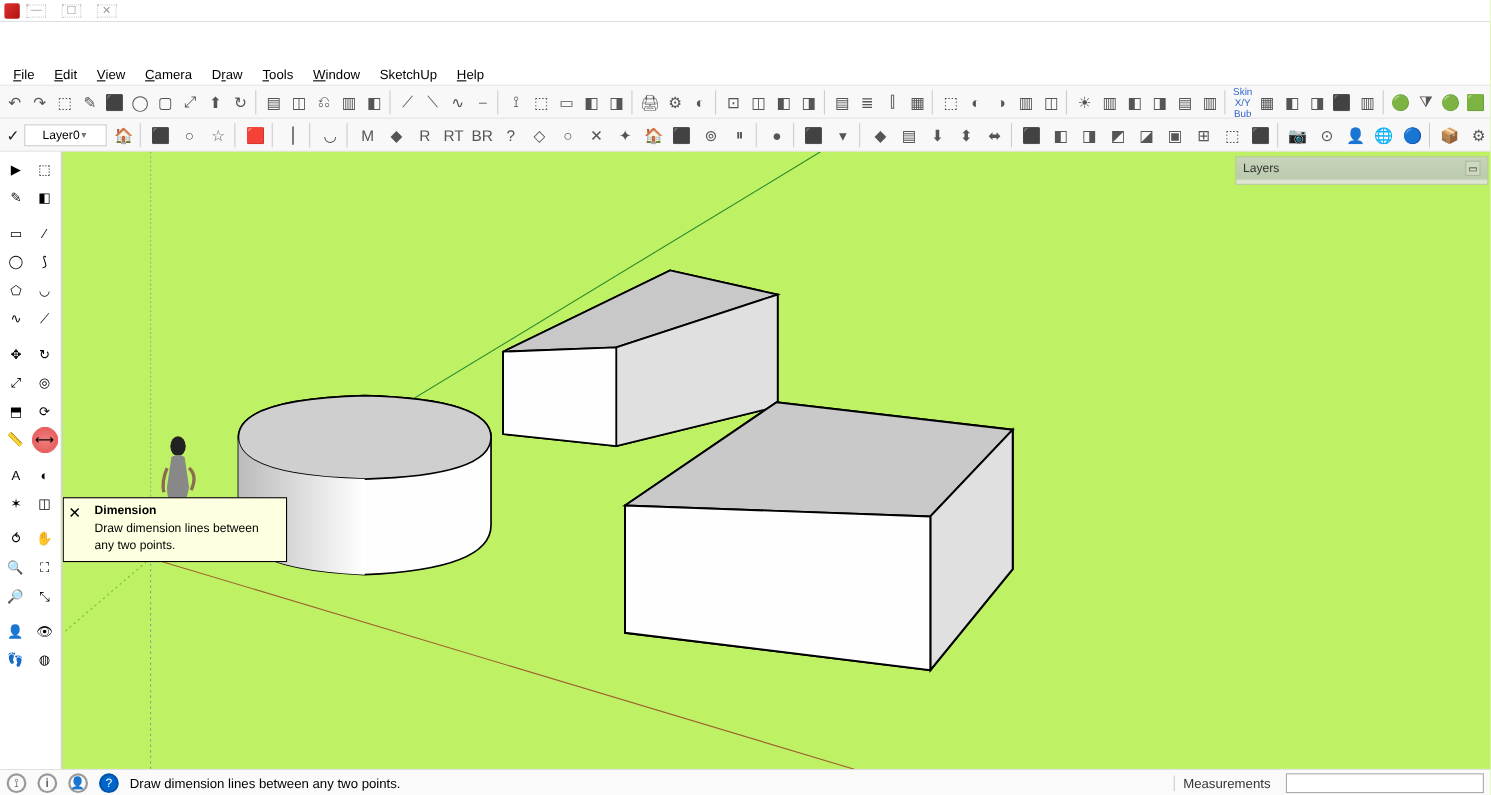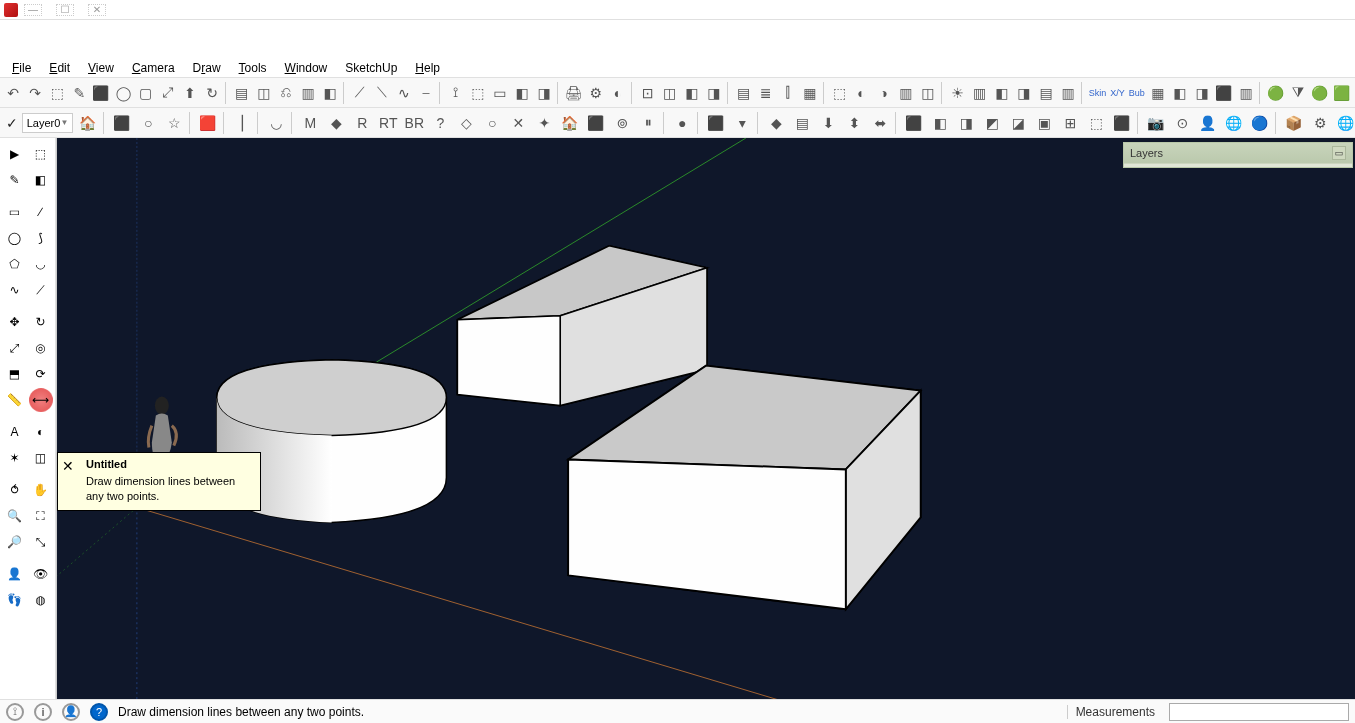--- a/index.html
+++ b/index.html
@@ -17,32 +17,32 @@
 .menubar .mitem { padding: 2px 8px; font-size: 12px; color: #000; cursor: pointer; }
 .menubar .mitem u { text-decoration: underline; }
 
 
 .toolrow { height: 30px; display: flex; align-items: center; padding: 0 2px; border-bottom: 1px solid #e0e0e0; gap: 0px; background:#f8f8f8; }
 .tbtn { width: 26px; height: 26px; display: flex; align-items: center; justify-content: center; cursor: pointer; border:1px solid transparent; font-size:14px; color:#555; position: relative; }
 .tsep { width: 4px; height: 22px; border-left:1px solid #ccc; margin:0 2px; }
 
 
 .check { font-size:14px; color:#222; padding: 0 4px;}
-.layer-sel { width: 90px; height:20px; border:1px solid #ccc; font-size:11px; padding:0 4px; display:flex; align-items:center; justify-content:space-between; background:#fff; margin-right:2px;}
+.layer-sel { width: 90px; height:20px; border:1px solid #ccc; font-size:11px; padding:0 16px; display:flex; align-items:center; justify-content:space-between; background:#fff; margin-right:2px;}
 .layer-sel .arr { font-size:8px; color:#777; }
 
 
 .main { flex:1; display:flex; position:relative; }
 .left-tools { width:56px; background:#fff; border-right:1px solid #e0e0e0; display:flex; flex-direction:column; align-items:center; padding-top:4px; }
 .left-tools .pair { display:flex; gap:2px; margin-bottom:2px; }
 .left-tools .lt { width:24px; height:24px; display:flex; align-items:center; justify-content:center; cursor:pointer; border:1px solid transparent; }
 .left-tools .hl { background: radial-gradient(circle,#f08080 0,#e86060 70%, transparent 100%); border-radius:50%; }
 
 
-.viewport { flex:1; background:#0f172a; position:relative; overflow:hidden; border-left:1px solid #ccc; }
+.viewport { flex:1; background:#bef264; position:relative; overflow:hidden; border-left:1px solid #ccc; }
 .viewport svg { position:absolute; inset:0; }
 
 
 .layers-panel { position:absolute; top:4px; right:2px; width:230px; border:1px solid #b8c7a8; background:linear-gradient(#c8d4bb,#b8c7aa); font-size:11px; }
 .layers-panel .hdr { height:20px; display:flex; align-items:center; justify-content:space-between; padding:0 6px; color:#333; }
 .layers-panel .hdr .x { width:14px; height:14px; background:#cfd9c0; border:1px solid #aab79b; display:flex; align-items:center; justify-content:center; font-size:9px;}
 .layers-panel .body { height:4px; background:#e0e6d6; border-top:1px solid #ccd5be; }
 
 
 .tooltip { position:absolute; left:56px; top:420px; width:204px; background:#ffffe1; border:1px solid #000; padding:4px 6px 6px 28px; font-size:11px; line-height:1.35; z-index:30; }
@@ -133,21 +133,21 @@
     <div class="tbtn">▥</div>
     <div class="tbtn">◫</div>
     <div class="tsep"></div>
     <div class="tbtn">☀</div>
     <div class="tbtn">▥</div>
     <div class="tbtn">◧</div>
     <div class="tbtn">◨</div>
     <div class="tbtn">▤</div>
     <div class="tbtn">▥</div>
     <div class="tsep"></div>
-    <div style="display: flex; align-items: center;">
+    <div style="display: flex; align-items: center; flex-direction: column;">
       <span class="skintxt">Skin</span>
       <span class="skintxt">X/Y</span>
       <span class="skintxt">Bub</span>
     </div>
     <div class="tbtn">▦</div>
     <div class="tbtn">◧</div>
     <div class="tbtn">◨</div>
     <div class="tbtn">⬛</div>
     <div class="tbtn">▥</div>
     <div class="tsep"></div>
@@ -352,21 +352,21 @@
     <div class="layers-panel">
       <div class="hdr">
         <span>Layers</span>
         <span class="x">▭</span>
       </div>
       <div class="body"></div>
     </div>
 
     <div class="tooltip" style="left:0px; top:314px;">
       <span class="ticn">✕</span>
-      <div class="ttitle">Untitled</div>
+      <div class="ttitle">Dimension</div>
       <div>Draw dimension lines between any two points.</div>
     </div>
   </div>
 </div>
 
 <div class="statusbar">
   <div class="circ">⟟</div>
   <div class="circ">
       <b>i</b>
     </div>

